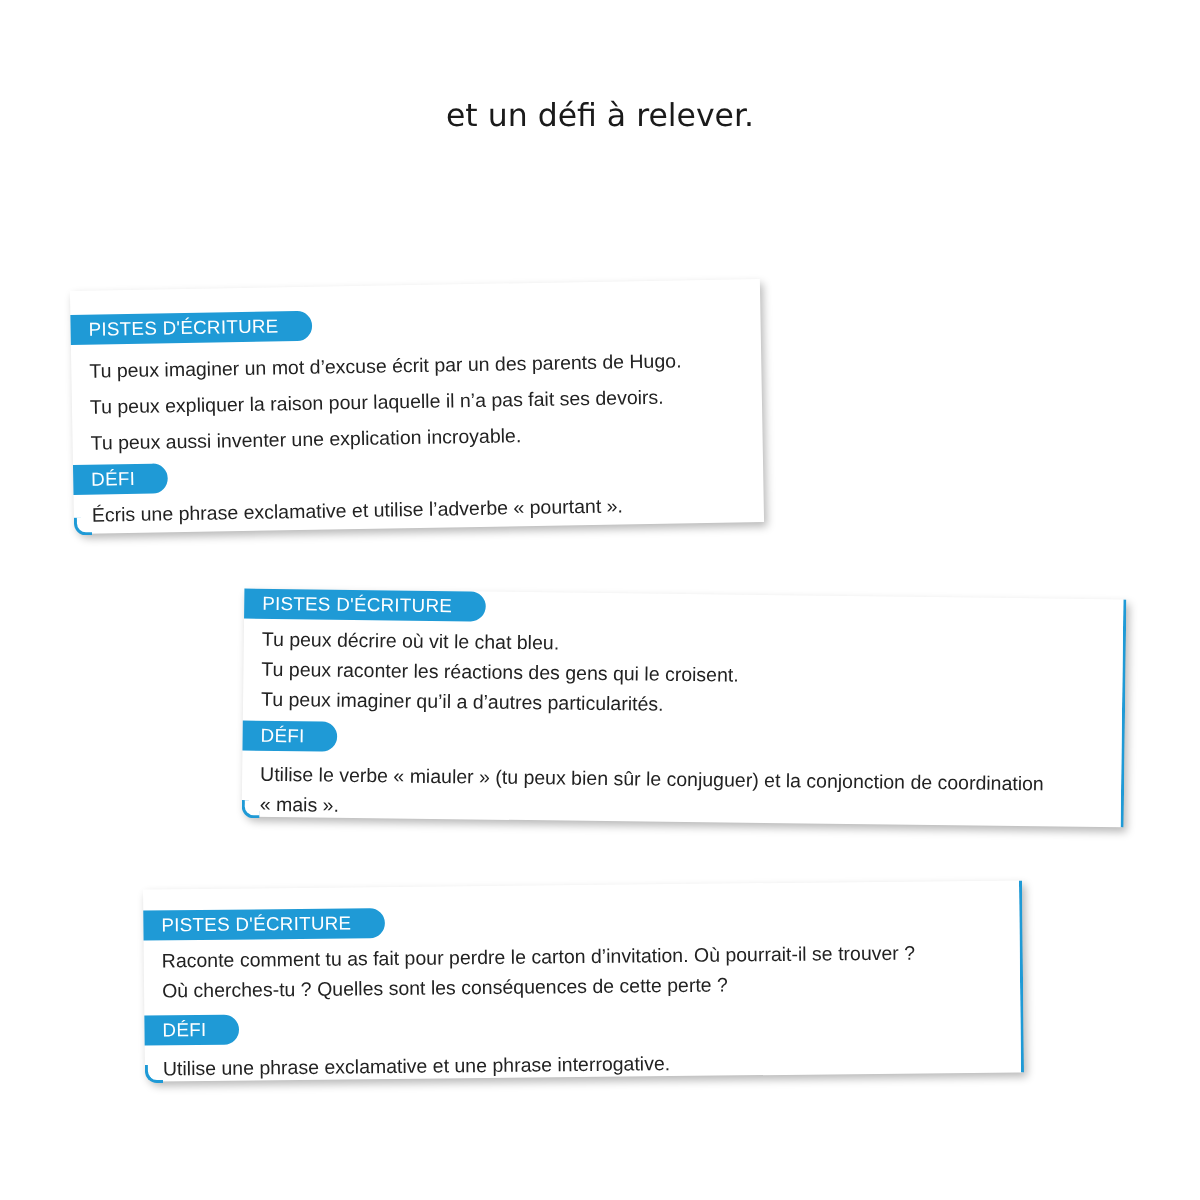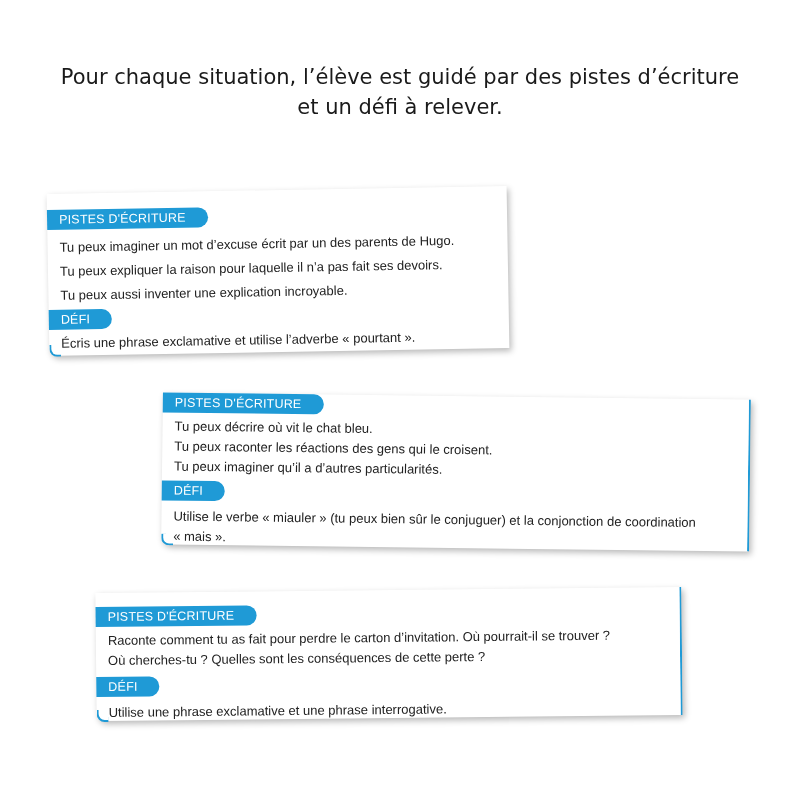--- a/index.html
+++ b/index.html
@@ -33,21 +33,20 @@
   .card3 { left:96px; top:590px; width:584px; height:128px; transform:rotate(-0.6deg); }
   .card1 .tag.t1 { margin-top:16px; }
   .card2 .tag.t1 { margin-top:0px; }
   .card3 .tag.t1 { margin-top:14px; }
   .gap { height:6px; }
 </style>
 </head>
 <body>
 
 <div class="heading">
-  <div>Pour chaque situation, l’élève est guidé par des pistes d’écriture</div>
   <div>et un défi à relever.</div>
 </div>
 
 <div class="card card1 blue-left-corner">
   <span class="tag t1">PISTES D'ÉCRITURE</span>
   <div class="gap"></div>
   <div class="line" style="line-height:24px">Tu peux imaginer un mot d’excuse écrit par un des parents de Hugo.</div>
   <div class="line" style="line-height:24px">Tu peux expliquer la raison pour laquelle il n’a pas fait ses devoirs.</div>
   <div class="line" style="line-height:24px">Tu peux aussi inventer une explication incroyable.</div>
   <span class="tag" style="margin-top:2px">DÉFI</span>

